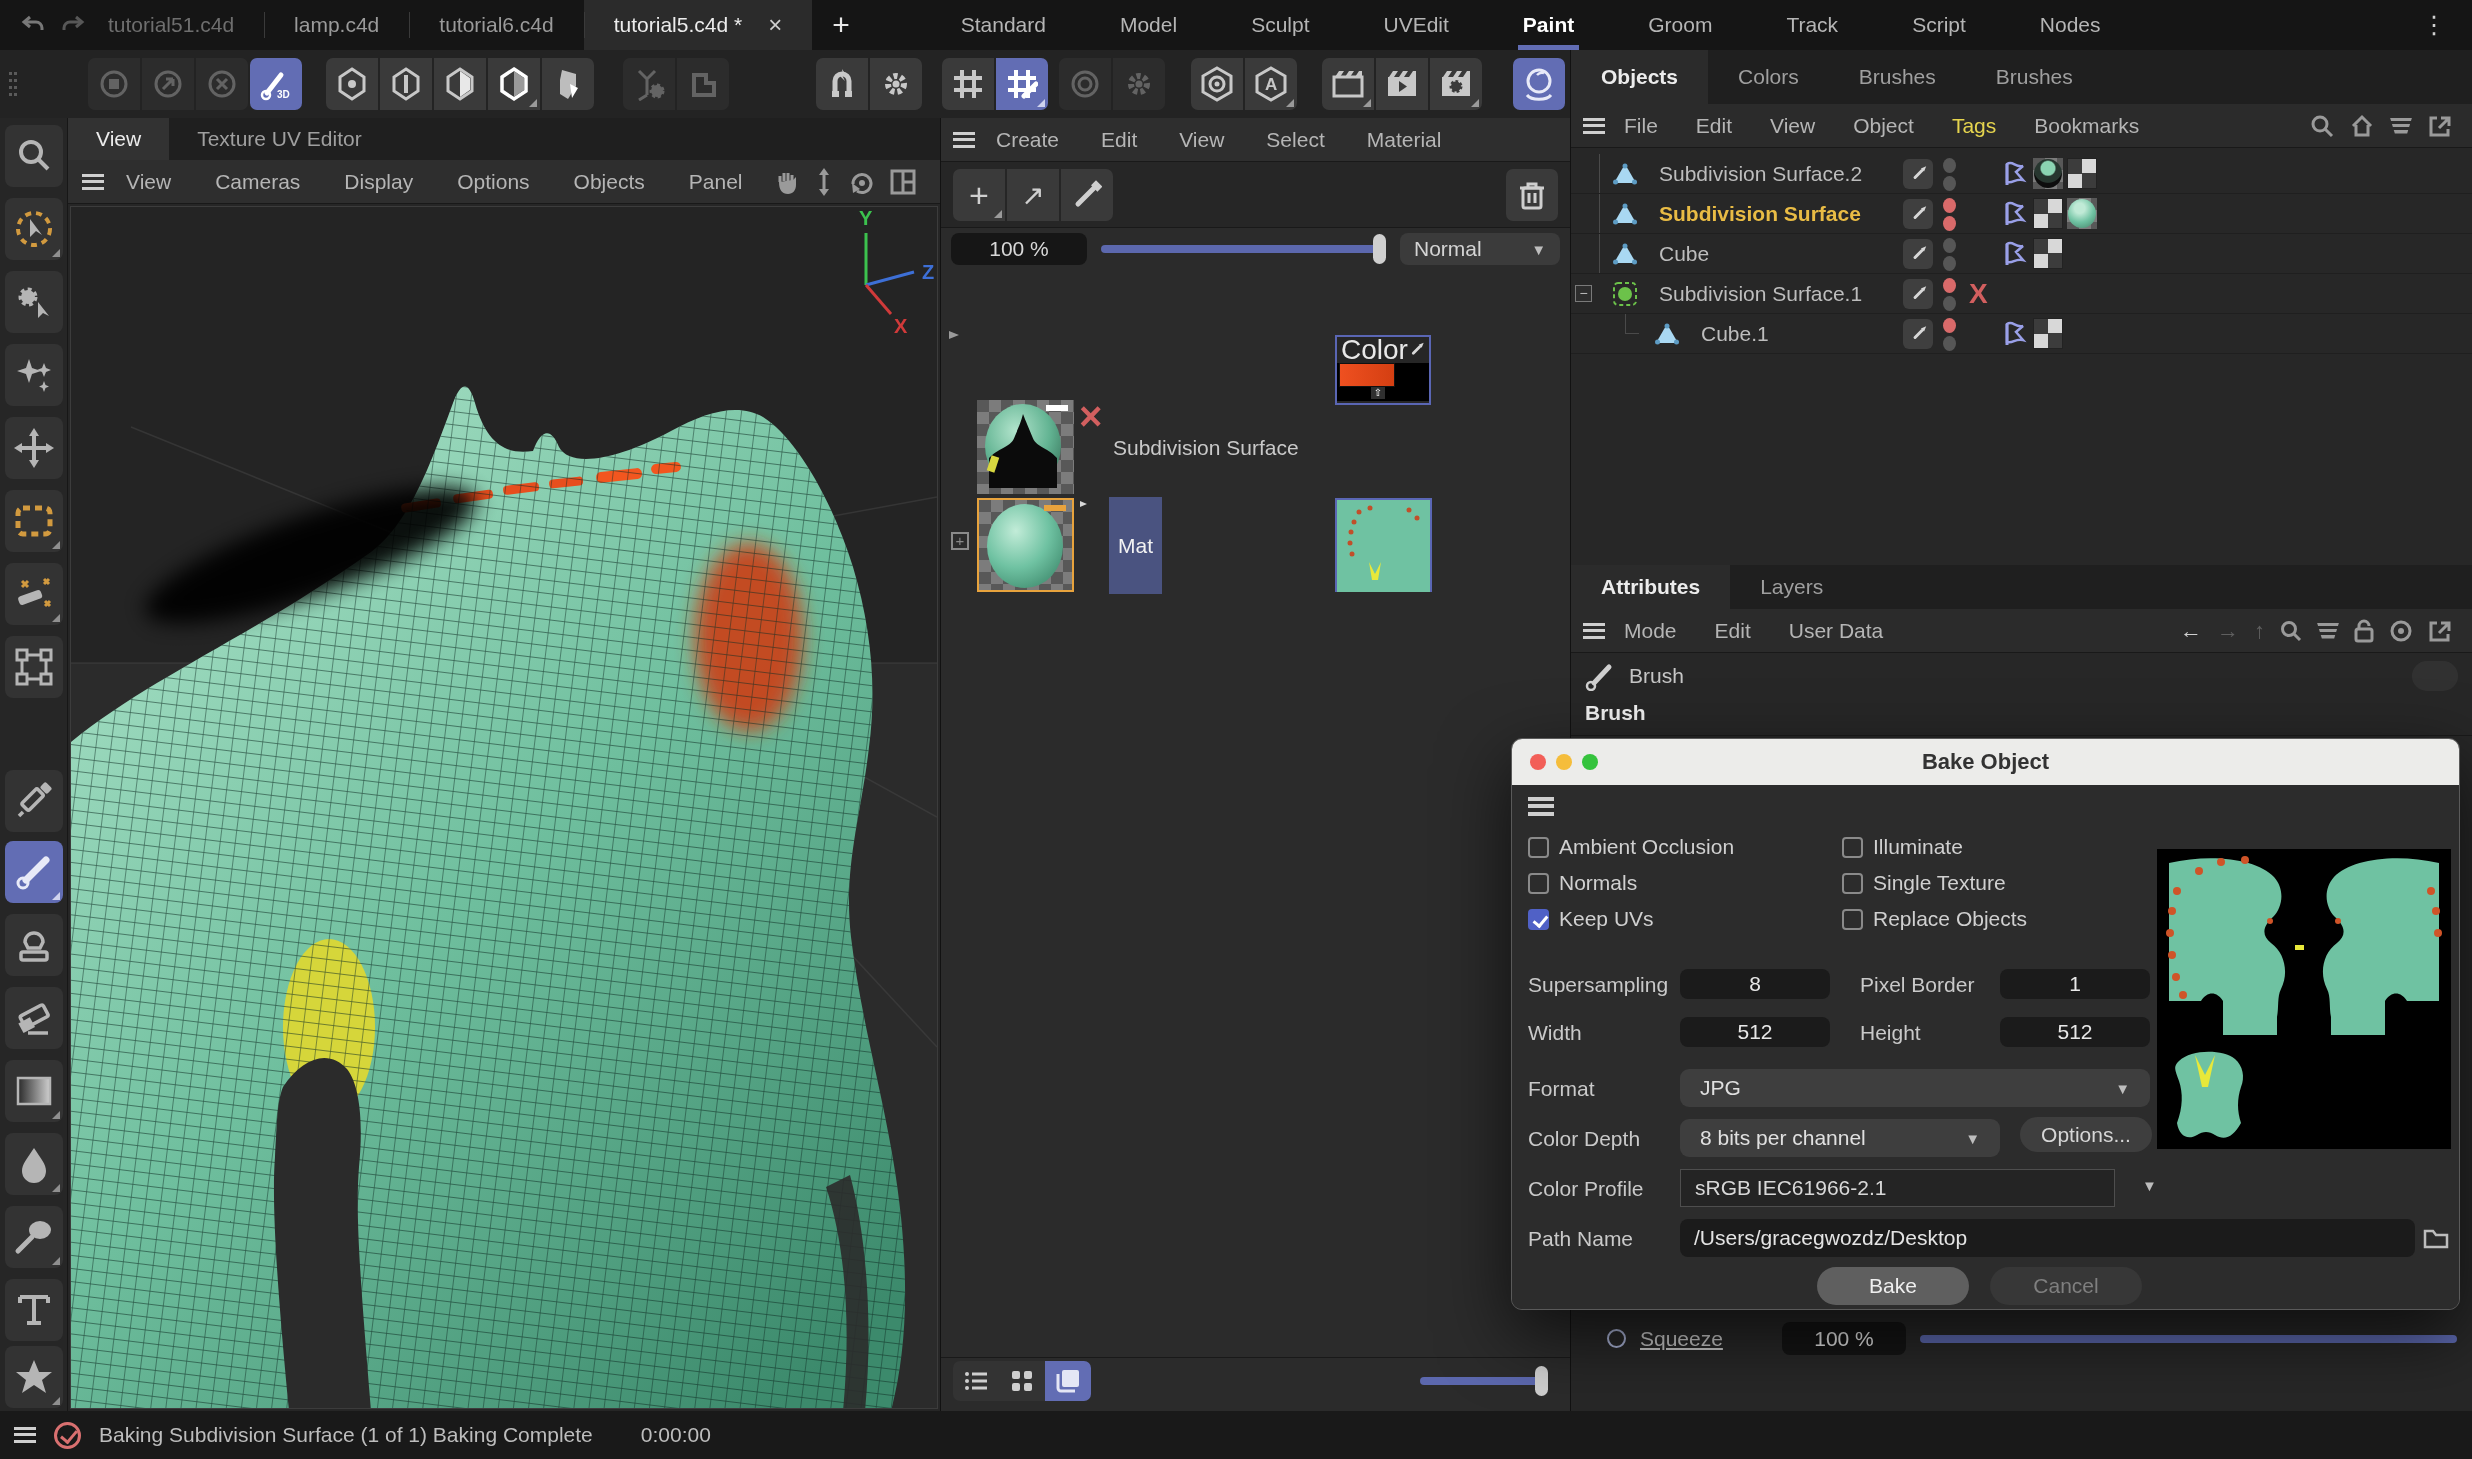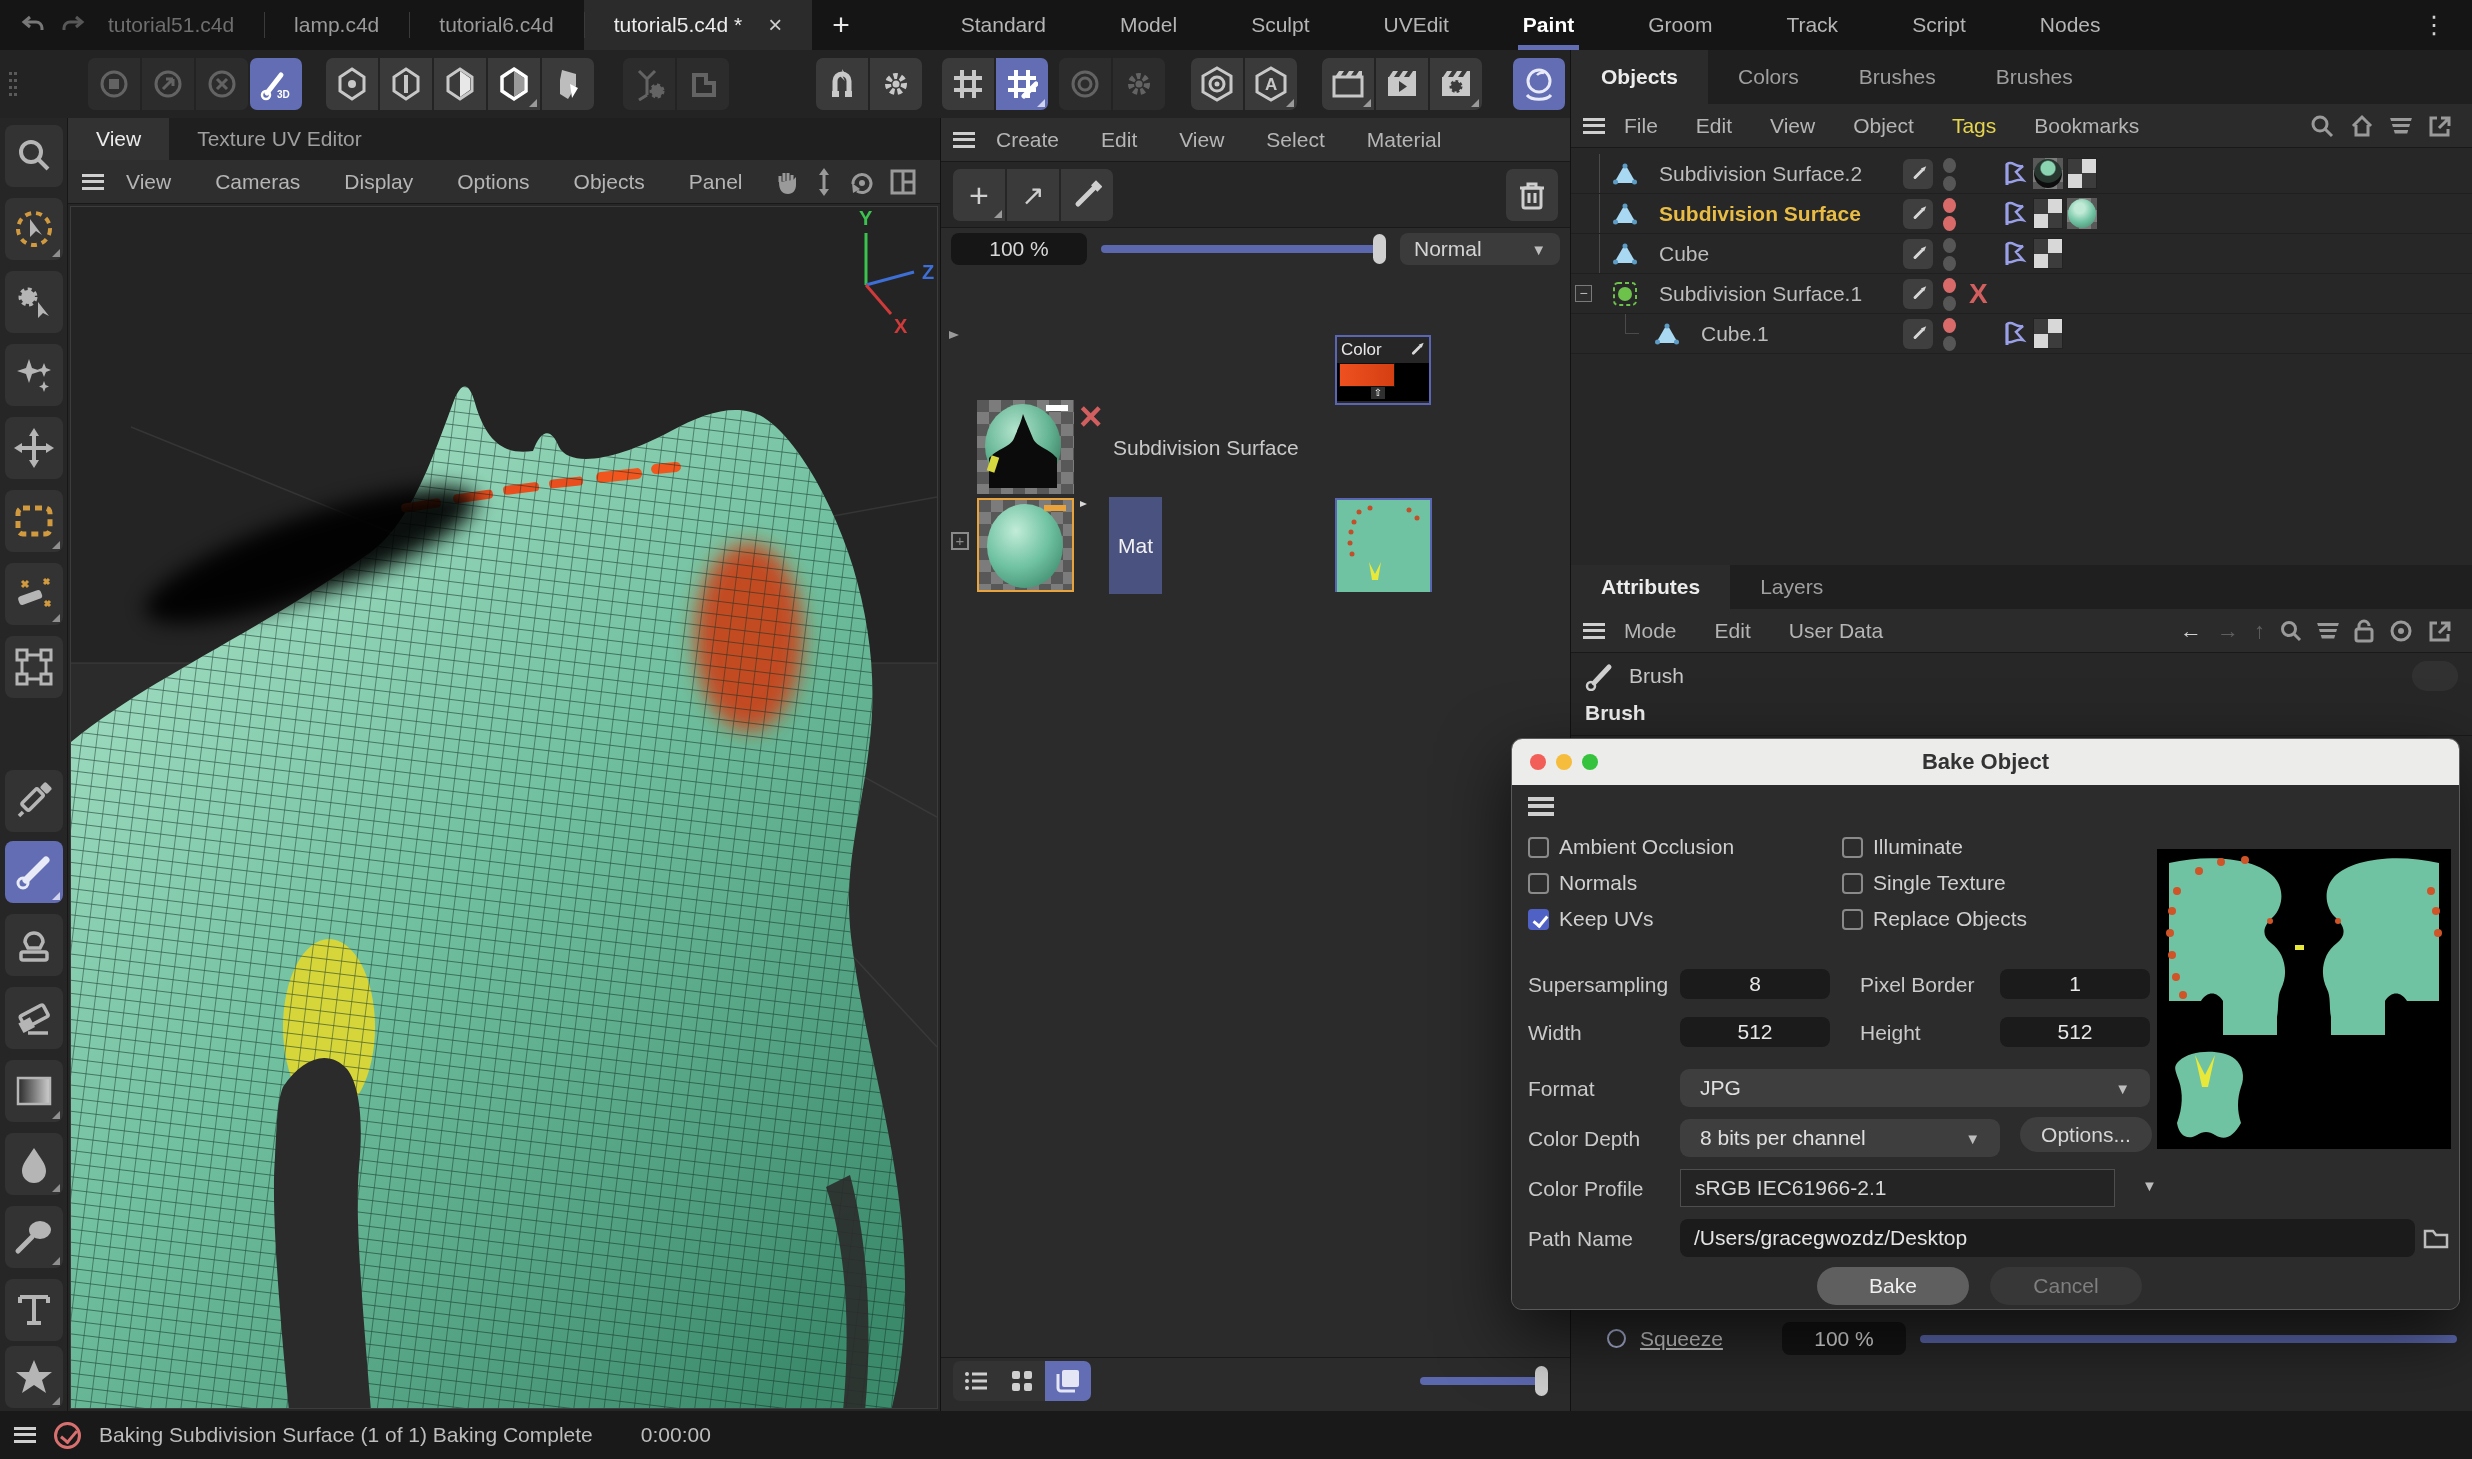--- a/index.html
+++ b/index.html
@@ -58,21 +58,21 @@
 .tp-tools .tb-group { top:7px; }
 .tp-zoom { display:flex; align-items:center; height:42px; padding:0 10px; gap:14px; background:#2b2b2b; }
 .zoom-field { width:136px; height:32px; background:#161616; border-radius:8px; color:#d8d8d8; display:flex; align-items:center; justify-content:center; }
 .slider { position:relative; flex:1; height:8px; border-radius:4px; background:#5c68ae; }
 .slider .handle { position:absolute; top:-11px; width:13px; height:30px; border-radius:7px; background:#cfcfcf; }
 .handle.right { right:0; } .handle.left { left:0; }
 .dropdown { height:32px; background:#3b3b3b; border-radius:8px; display:flex; align-items:center; padding:0 14px; color:#d4d4d4; gap:10px; }
 .dropdown .arrow { margin-left:auto; color:#bdbdbd; font-size:15px; }
 .tp-content { position:relative; height:1094px; background:#2b2b2b; }
 .color-box { position:absolute; left:394px; top:65px; width:96px; height:70px; border:2px solid #5a66b4; background:#262626; }
-.color-box .cb-head { display:flex; align-items:center; justify-content:space-between; padding:1px 4px; color:#e8e8e8; font-size:17px; height:26px; }
+.color-box .cb-head { display:flex; align-items:center; justify-content:space-between; padding:1px 4px; color:#e8e8e8; font-size:28px; height:26px; }
 .color-box .cb-sw { position:relative; height:24px; background:#000; }
 .color-box .cb-red { position:absolute; left:2px; top:0; width:56px; height:24px; background:linear-gradient(90deg,#ef5020,#d43f12); border:1px solid #111; }
 .color-box .cb-foot { position:relative; height:14px; background:#000; }
 .color-box .cb-up { position:absolute; left:34px; top:0px; width:14px; height:12px; background:#2f2f2f; color:#fff; font-size:10px; line-height:12px; text-align:center; }
 .checker { background-image:conic-gradient(#7c7c7c 25%, #585858 0 50%, #7c7c7c 0 75%, #585858 0); background-size:24px 24px; }
 .thumb { position:absolute; width:97px; height:94px; }
 .mat-row1-thumb { left:36px; top:130px; }
 .mat-row2-thumb { left:36px; top:228px; border:2px solid #e8a33d; }
 .tex-preview { left:394px; top:228px; border:2px solid #5a66b4; }
 .white-dash { position:absolute; right:6px; top:5px; width:22px; height:6px; background:#fff; }

